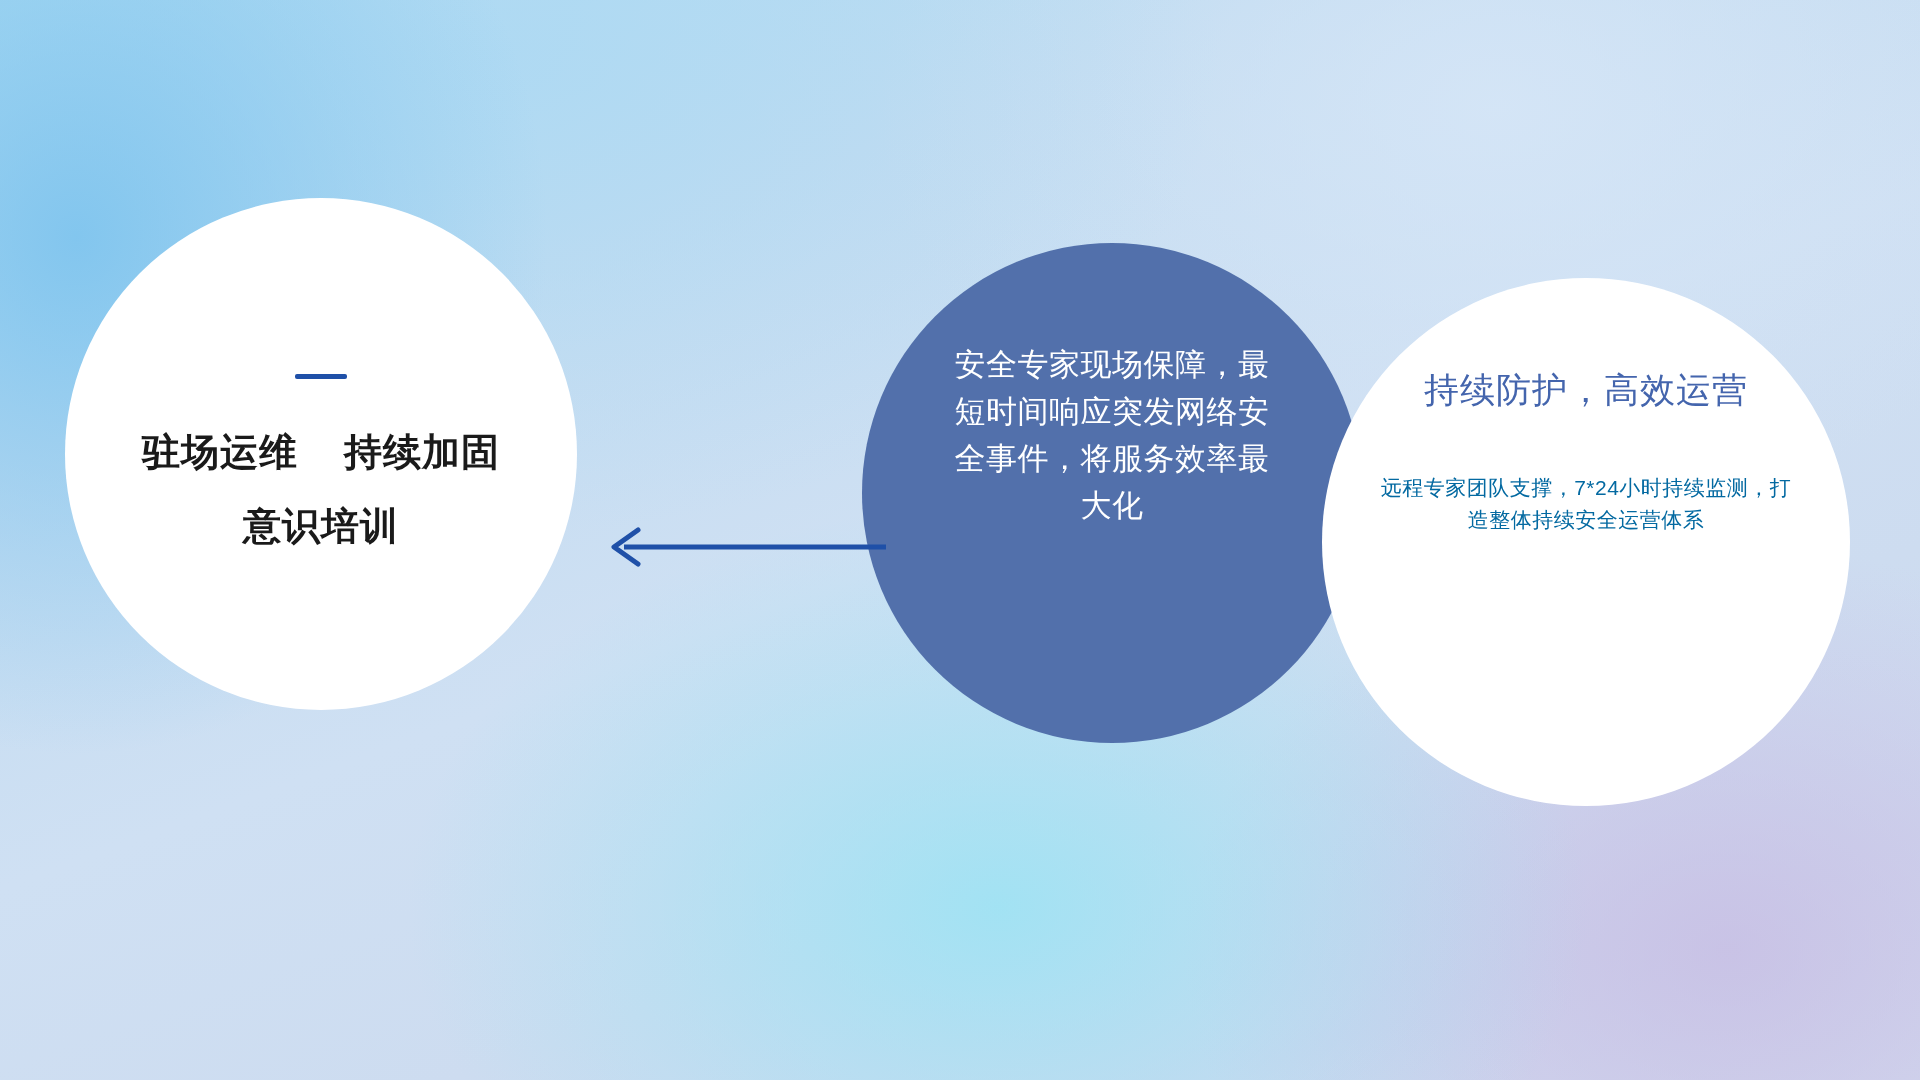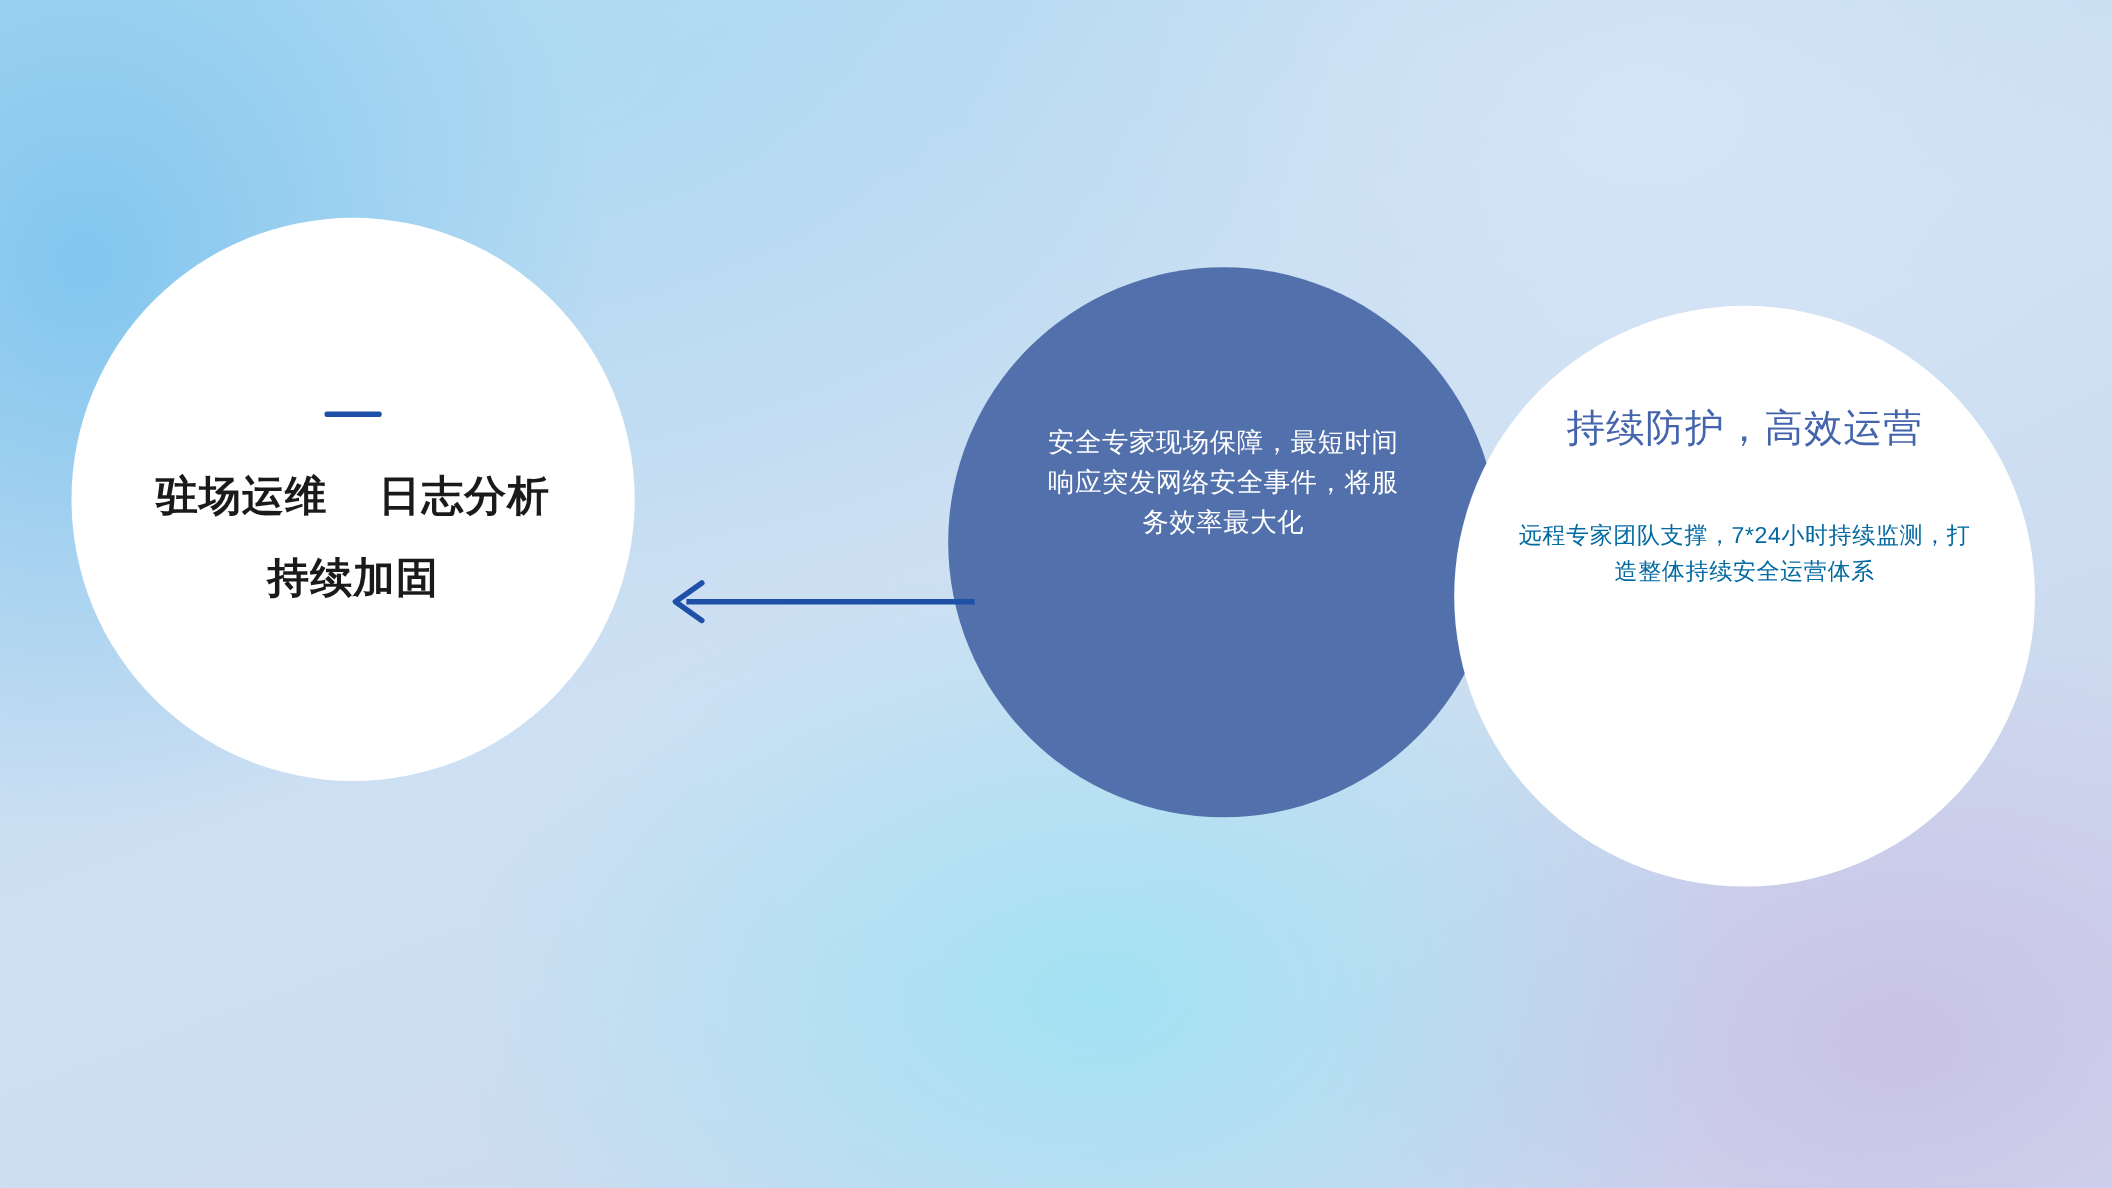--- a/index.html
+++ b/index.html
@@ -50,22 +50,22 @@
     justify-content:flex-start;
     padding-top:98px;
   }
   #mid-title {
     font-size:35px; font-weight:bold; color:#ffffff;
     letter-spacing:1px; line-height:1.15; white-space:nowrap;
     margin-bottom:64px;
     text-shadow:0 1px 2px rgba(40,60,110,0.35);
   }
   #mid-body {
-    font-size:24px; color:#ffffff; line-height:1.52;
-    width:330px; letter-spacing:0.5px;margin-top:44px;
+    font-size:31px; color:#ffffff; line-height:1.52;
+    width:330px; letter-spacing:0.5px;
   }
 
   #circle-right {
     left:1322px; top:278px; width:528px; height:528px;
     background:#ffffff;
     z-index:4;
     justify-content:flex-start;
     padding-top:92px;
   }
   #right-title {
@@ -84,22 +84,22 @@
     width:290px; height:56px; z-index:5;
   }
 </style>
 </head>
 <body>
 
 <div id="stage">
 
   <div class="circle" id="circle-left">
     <div id="left-divider"></div>
-    <div class="left-line">驻场运维    日志分析</div>
-    <div class="left-line">持续加固</div>
+    <div class="left-line">驻场运维    持续加固</div>
+    <div class="left-line">意识培训</div>
   </div>
 
   <div class="circle" id="circle-mid">
     <div id="mid-body">安全专家现场保障，最短时间响应突发网络安全事件，将服务效率最大化</div>
   </div>
 
   <div class="circle" id="circle-right">
     <div id="right-title">持续防护，高效运营</div>
     <div id="right-body">远程专家团队支撑，7*24小时持续监测，打造整体持续安全运营体系</div>
   </div>

